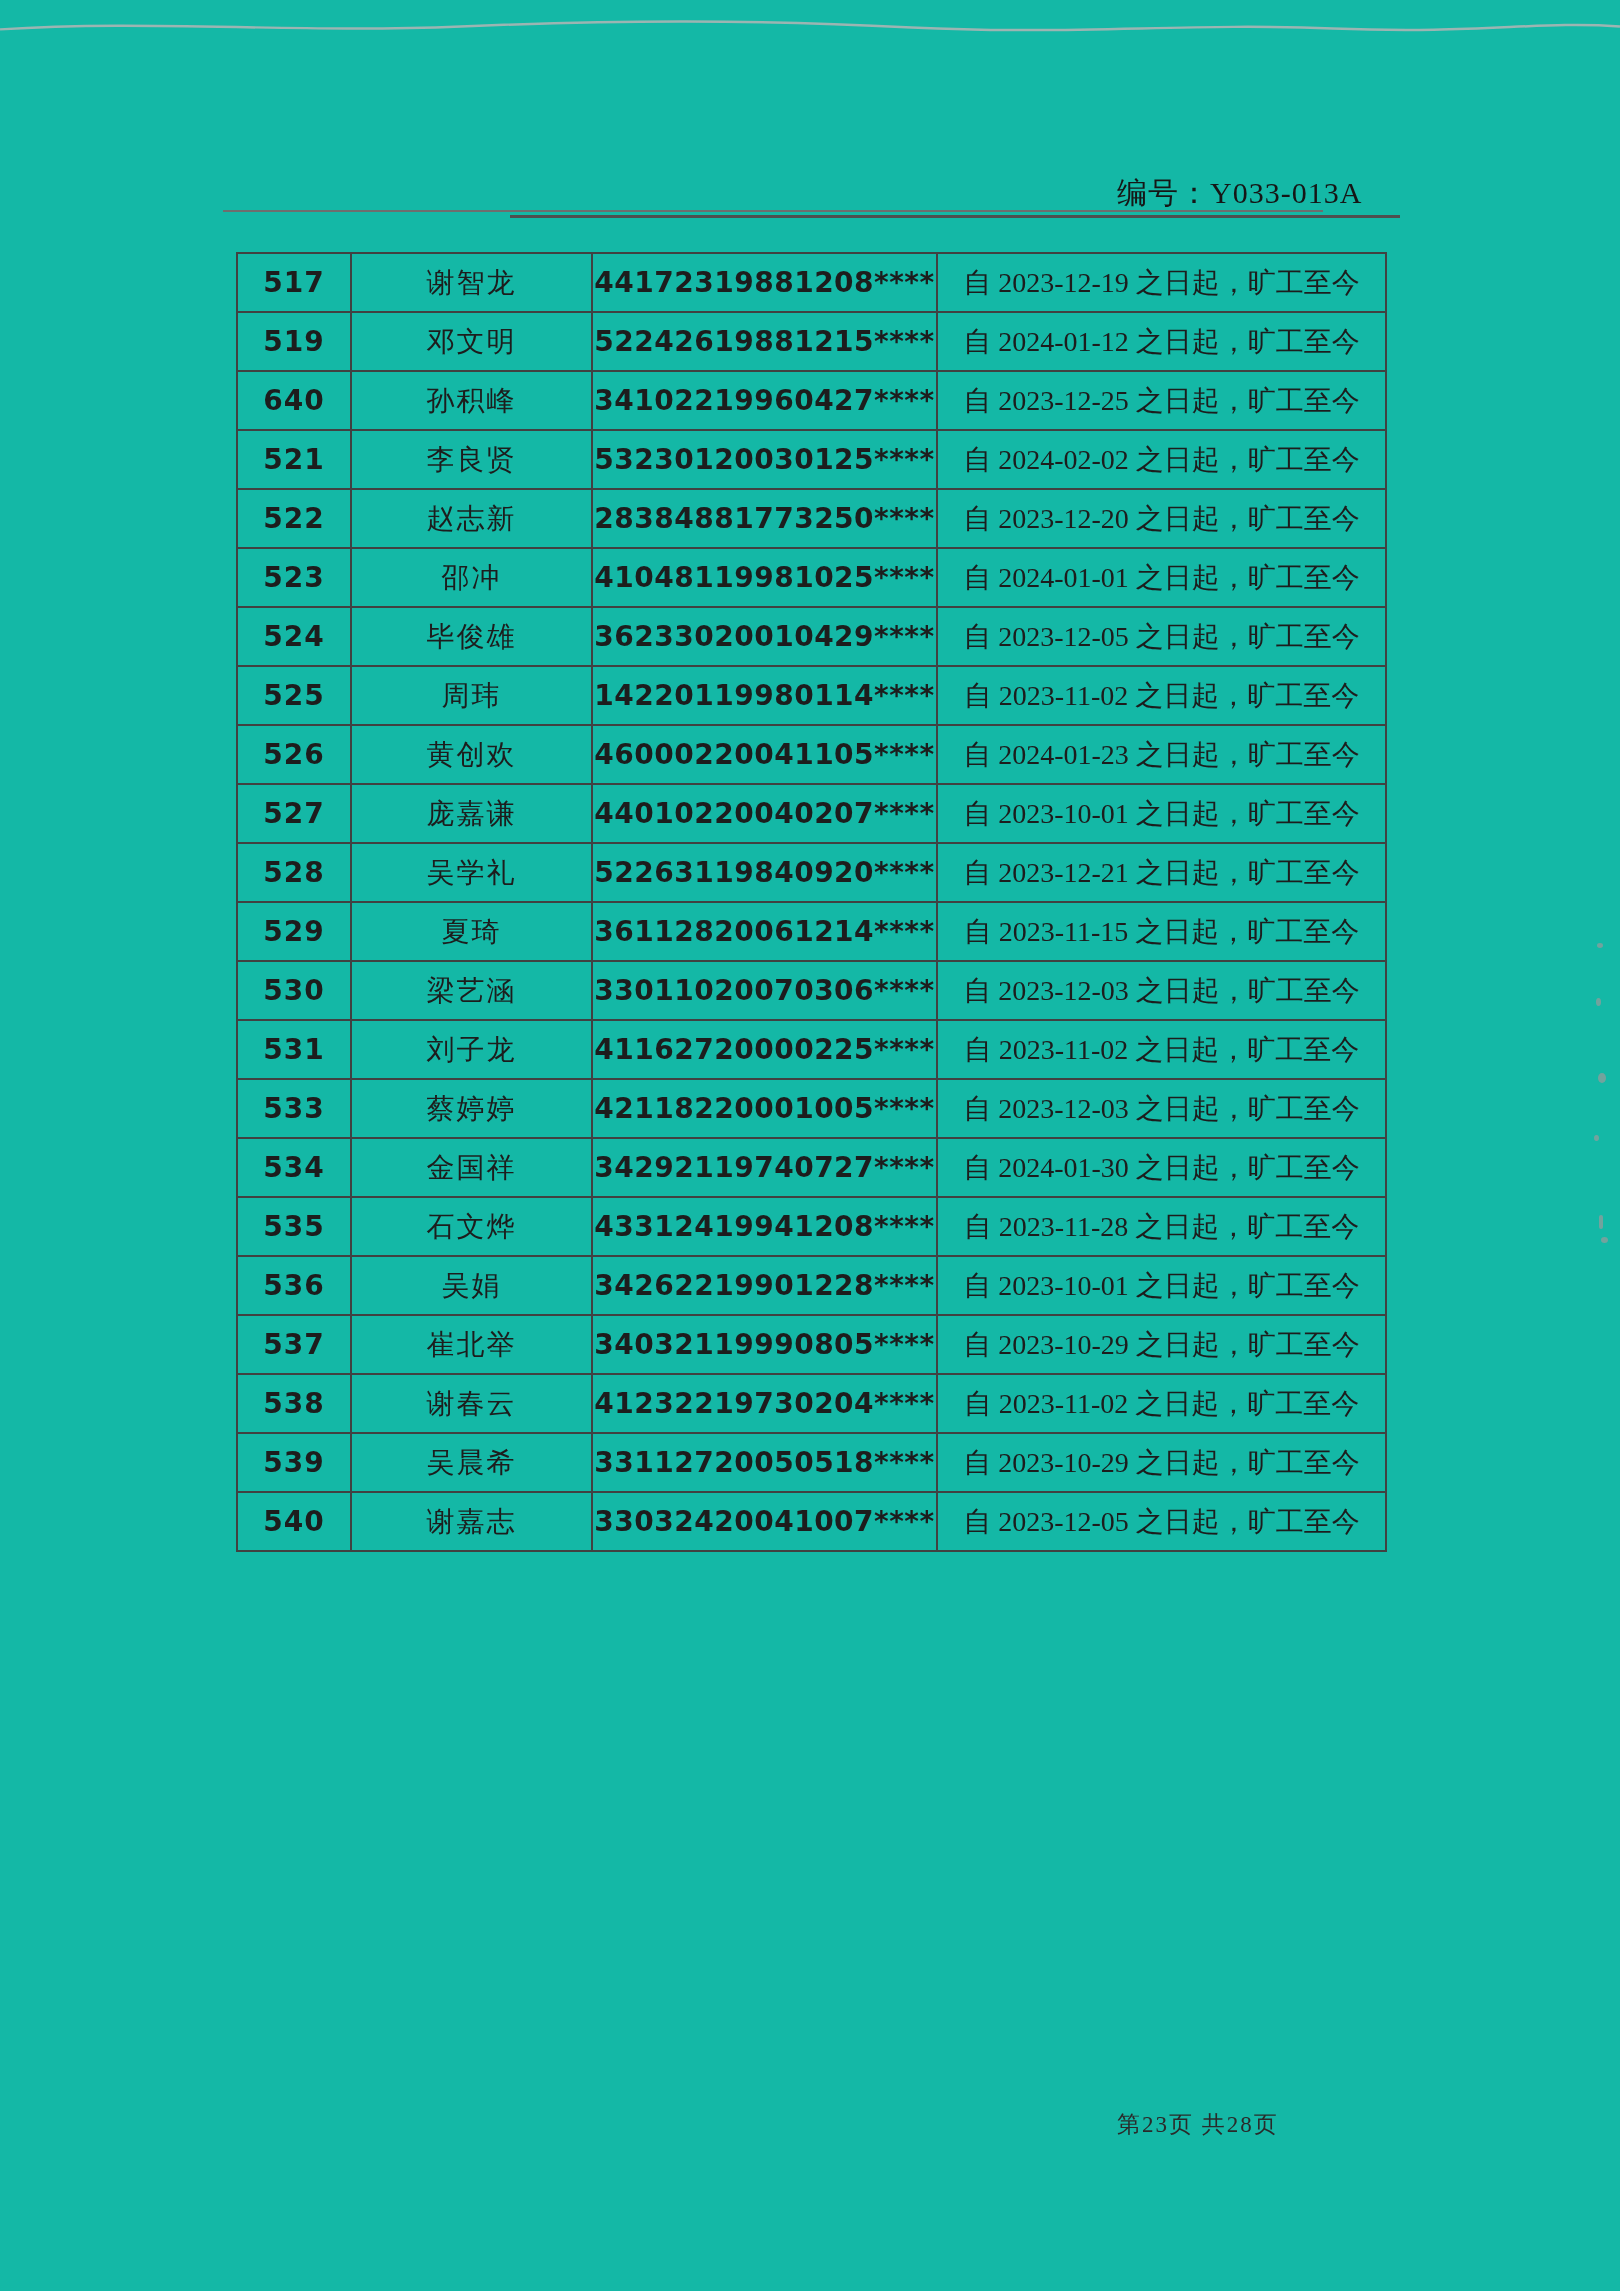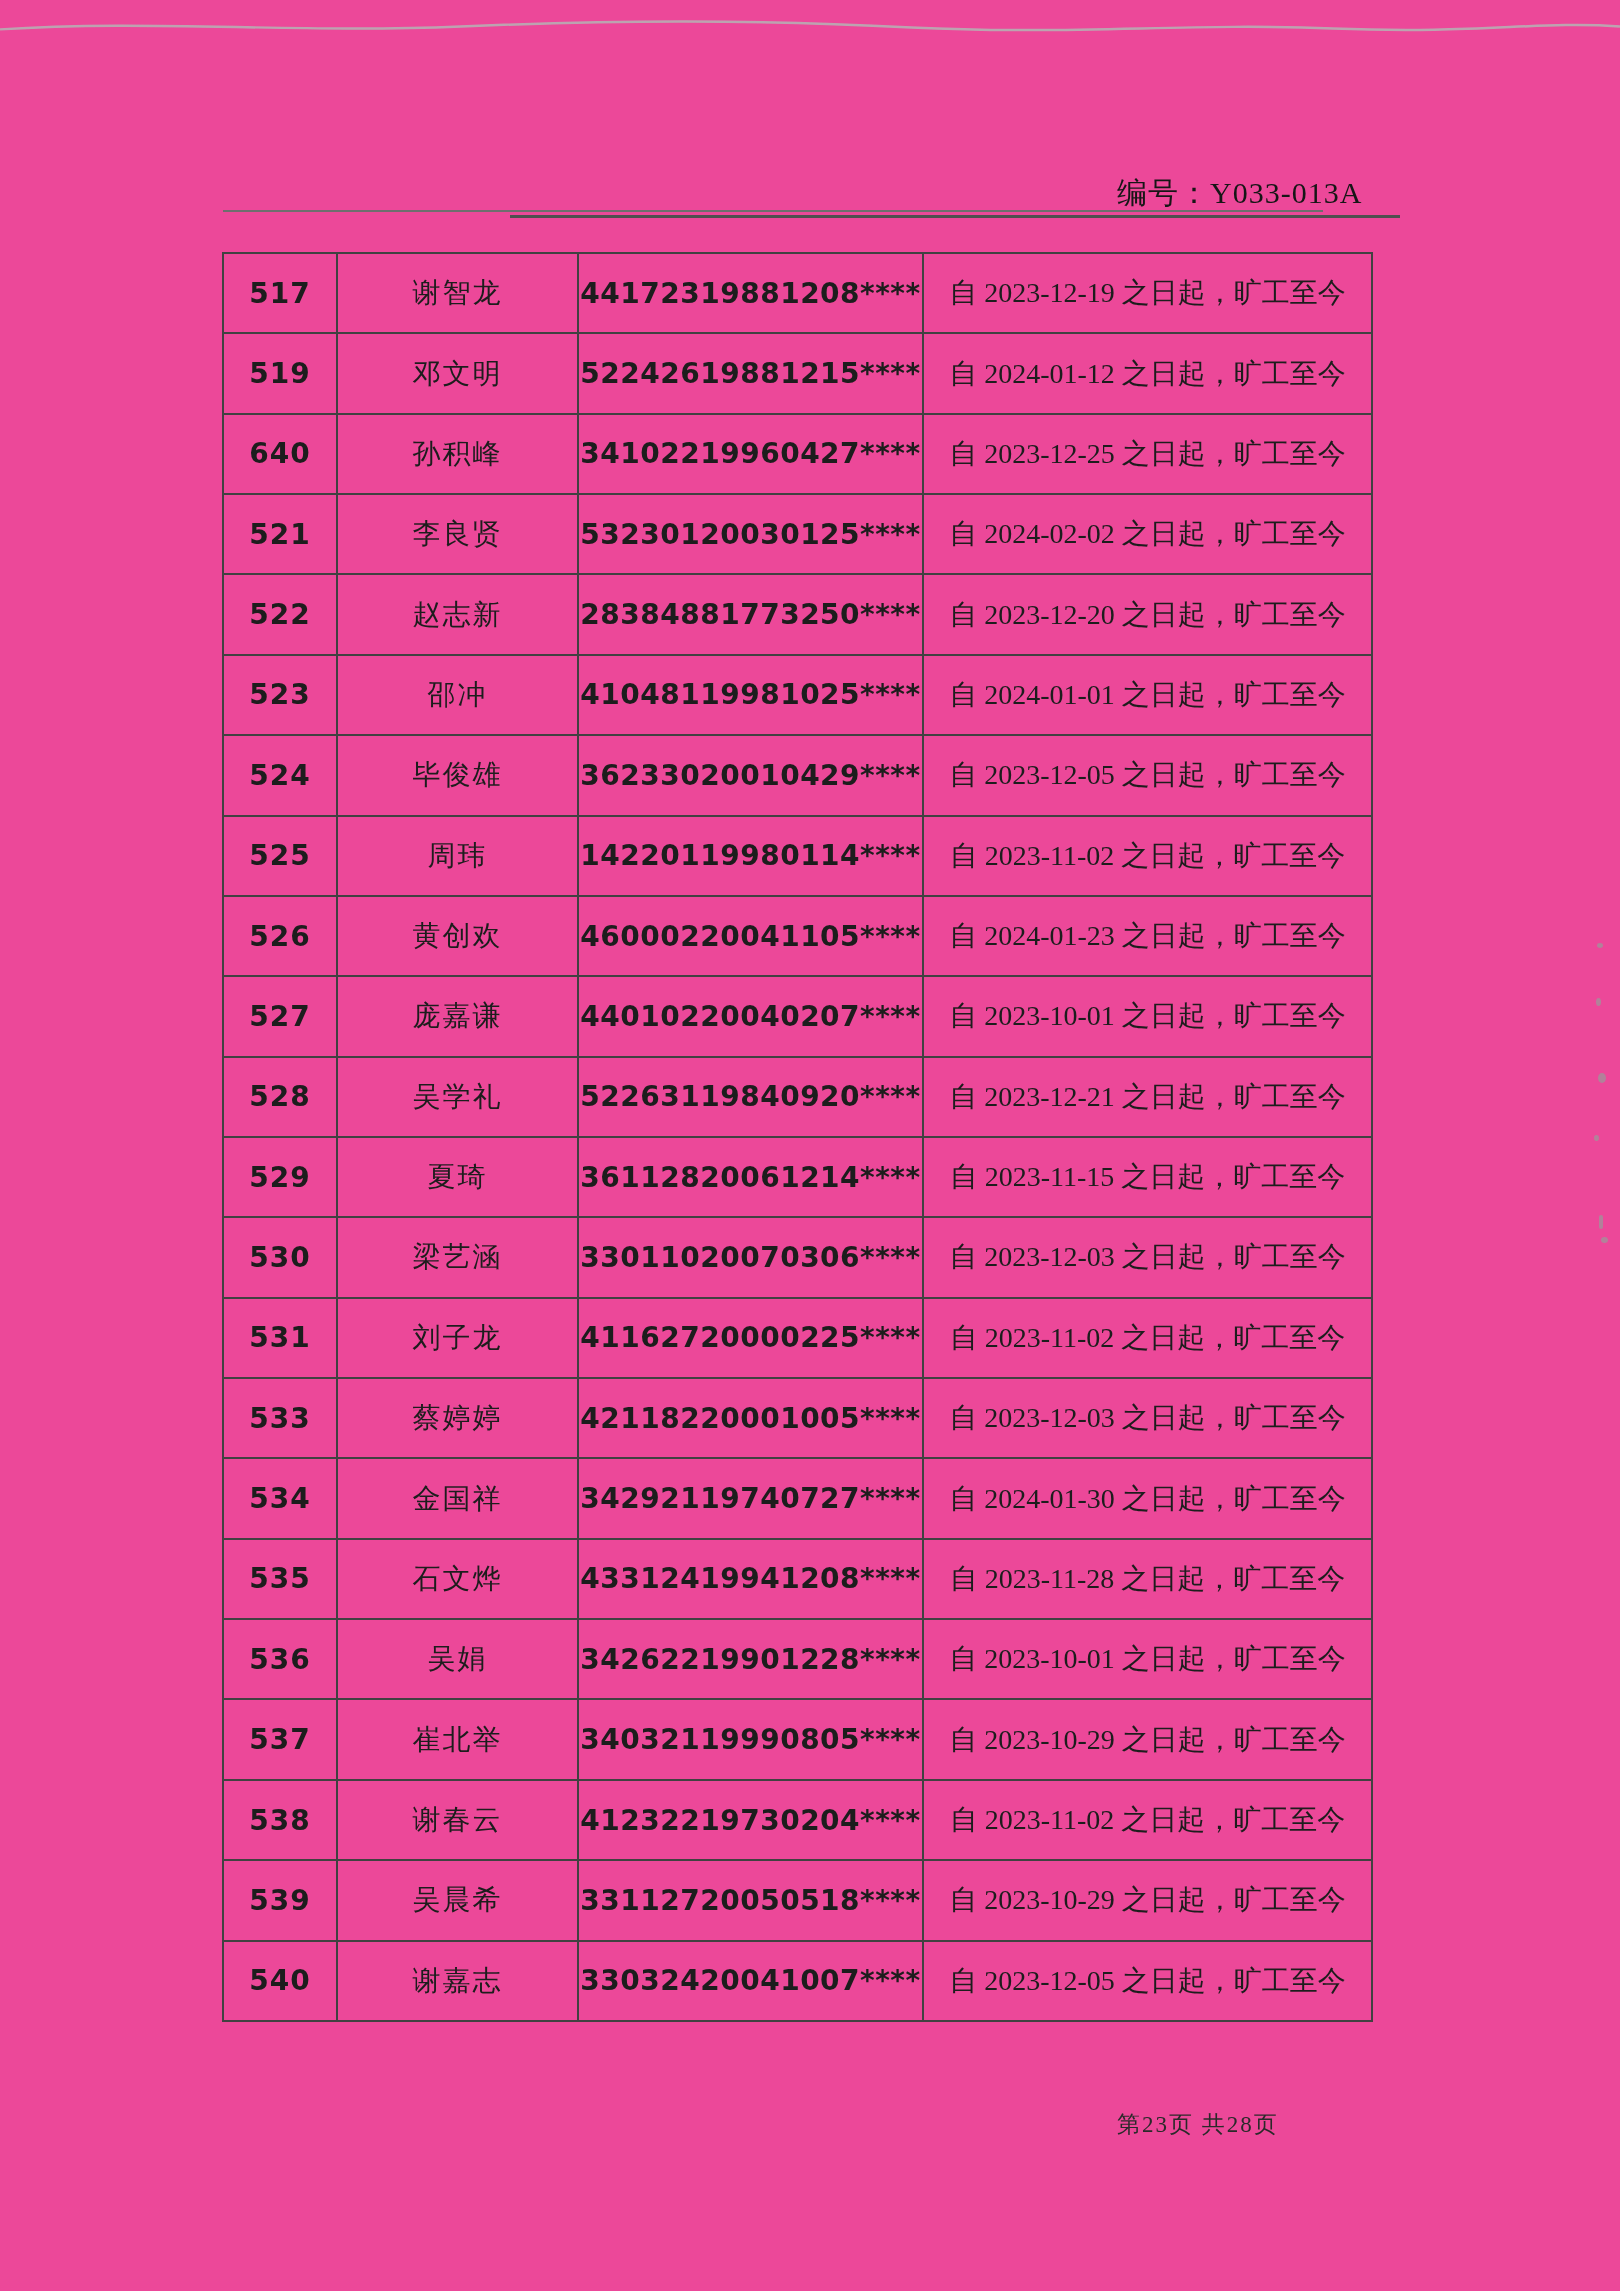--- a/index.html
+++ b/index.html
@@ -4,21 +4,21 @@
 <style>
   html, body {
     margin: 0;
     padding: 0;
     background: #ffffff;
   }
   .page {
     position: relative;
     width: 1620px;
     height: 2292px;
-    background: #ec4899;
+    background: #14b8a6;
     overflow: hidden;
     font-family: "Liberation Sans", "DejaVu Sans", sans-serif;
     color: #1f1f1f;
   }
   .scan-top-line {
     position: absolute;
     left: 0;
     top: 0;
   }
   .doc-header {
@@ -43,24 +43,24 @@
   .rule-b {
     position: absolute;
     left: 510px;
     top: 215px;
     width: 890px;
     height: 2.9px;
     background: #4f4f4f;
   }
   table.roster {
     position: absolute;
-    left: 222px;
+    left: 236px;
     top: 252px;
     width: 1149px;
-    height: 1770px;
+    height: 1300px;
     border-collapse: collapse;
     table-layout: fixed;
   }
   table.roster td {
     border: 2px solid #414141;
     text-align: center;
     vertical-align: middle;
     font-size: 28px;
     padding: 0;
     overflow: hidden;

